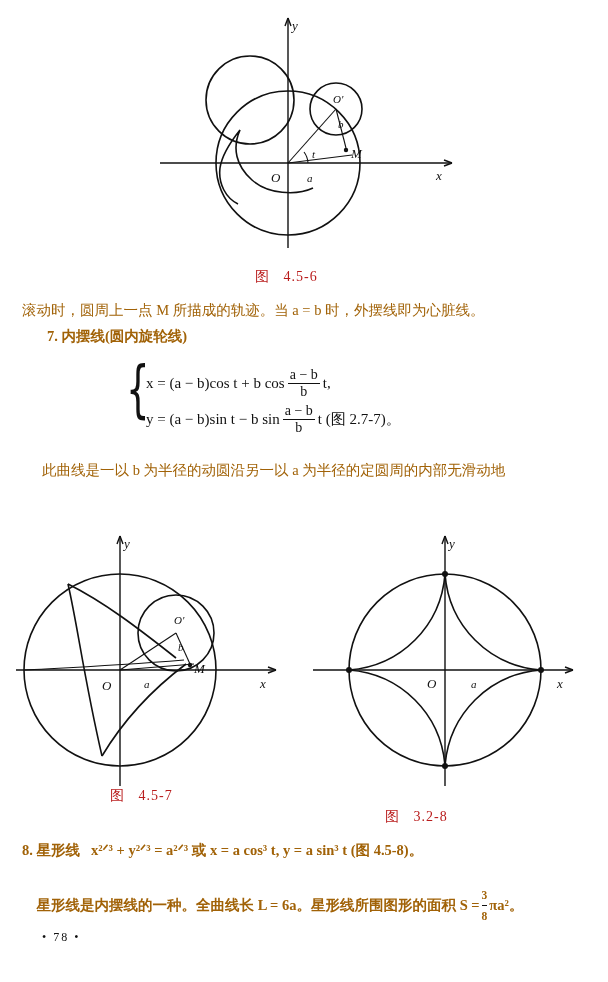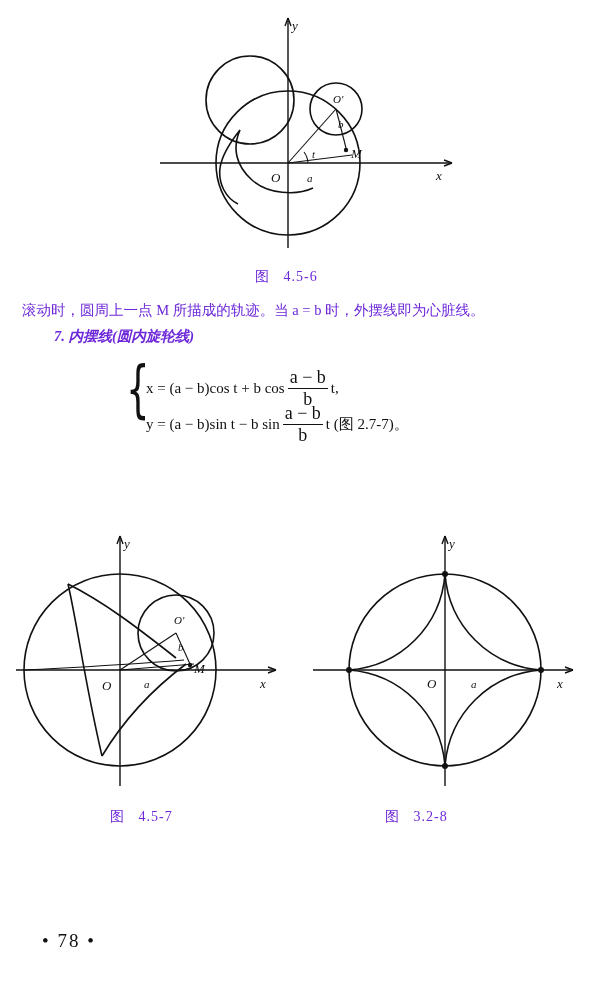--- a/index.html
+++ b/index.html
@@ -17,40 +17,40 @@
   .fig{position:relative;}
   #fig1{position:absolute;left:140px;top:8px;width:330px;height:250px;}
   #fig2{position:absolute;left:8px;top:518px;width:292px;height:280px;}
   #fig3{position:absolute;left:305px;top:518px;width:292px;height:280px;}
 
   .figcap{
     position:absolute;
     font-family:"Liberation Serif", serif;
     font-size:14px;
     letter-spacing:1px;
-    color:#6d28d9;
+    color:#b91c1c;
     white-space:pre;
   }
   #cap1{left:255px;top:268px;}
-  #cap2{left:110px;top:808px;}
+  #cap2{left:110px;top:787px;}
   #cap3{left:385px;top:808px;}
 
   
   .line{
     position:absolute;
     font-family:"Liberation Serif", serif;
     font-size:14.5px;
-    color:#6d28d9;
+    color:#a16207;
     white-space:pre;
     line-height:20px;
   }
   .bold{font-weight:bold;}
 
   #l1{left:22px;top:300px;}
-  #l2{left:54px;top:326px;font-weight:bold;font-style:italic;}
+  #l2{left:47px;top:326px;font-weight:bold;}
   #l3{left:42px;top:460px;}
   #l4{left:22px;top:482px;}
 
   
   #formula{
     position:absolute;left:126px;top:356px;width:420px;height:92px;
     font-family:"Liberation Serif", serif;
     font-size:15px;
   }
   .brace{
@@ -58,39 +58,39 @@
     font-size:62px;line-height:62px;
     font-family:"DejaVu Sans", sans-serif;
     transform:scaleX(.6);
     transform-origin:left top;
   }
   .feq{position:absolute;left:20px;white-space:nowrap;}
   #feq1{top:12px;}
   #feq2{top:48px;}
   .frac{
     display:inline-block;vertical-align:middle;
-    text-align:center;font-size:18px;
+    text-align:center;font-size:14px;
     margin:0 3px;position:relative;top:-1px;
   }
   .frac .num{display:block;padding:0 2px;}
   .frac .den{display:block;border-top:1px solid #111;padding:0 2px;}
 
   
   #b1{position:absolute;left:22px;top:840px;}
   #b2{position:absolute;left:22px;top:866px;}
   .bfrac{
     display:inline-block;text-align:center;font-size:11.5px;
     vertical-align:middle;margin:0 2px;position:relative;top:-1px;
   }
   .bfrac .num{display:block;}
   .bfrac .den{display:block;border-top:1px solid #111;}
 
   #pageno{
     position:absolute;left:42px;top:930px;
-    font-family:"Liberation Serif", serif;font-size:19px;letter-spacing:2px;
+    font-family:"Liberation Serif", serif;font-size:12px;letter-spacing:2px;
   }
 
   svg{display:block;}
   .axis{stroke:#111;stroke-width:1.4;fill:none;}
   .curve{stroke:#111;stroke-width:1.6;fill:none;}
   .thin{stroke:#111;stroke-width:1.1;fill:none;}
   .lbl{font-family:"Liberation Serif",serif;font-style:italic;font-size:13px;fill:#111;}
   .lblsm{font-family:"Liberation Serif",serif;font-style:italic;font-size:11px;fill:#111;}
 </style>
 </head>
@@ -142,20 +142,21 @@
   <div id="formula">
     <span class="brace">{</span>
     <div id="feq1" class="feq">
       <span>x = (a − b)cos t + b cos</span><span class="frac"><span class="num">a − b</span><span class="den">b</span></span><span>t,</span>
     </div>
     <div id="feq2" class="feq">
       <span>y = (a − b)sin t − b sin</span><span class="frac"><span class="num">a − b</span><span class="den">b</span></span><span>t   (图 2.7-7)。</span>
     </div>
   </div>
 
+  <div id="l3" class="line">此曲线是一以 b 为半径的动圆沿另一以 a 为半径的定圆周的内部无滑动地</div>
 
   <div id="fig2" class="fig">
     <svg width="292" height="280" viewBox="0 0 292 280">
       <line class="axis" x1="8" y1="152" x2="268" y2="152"></line>
       <line class="axis" x1="112" y1="18" x2="112" y2="268"></line>
       <path class="axis" d="M268,152 l-8,-3 M268,152 l-8,3"></path>
       <path class="axis" d="M112,18 l-3,8 M112,18 l3,8"></path>
 
       <circle class="curve" cx="112" cy="152" r="96"></circle>
 
@@ -200,16 +201,20 @@
       <circle cx="140" cy="248" r="3" fill="#111"></circle>
 
       <text class="lbl" x="144" y="30">y</text>
       <text class="lbl" x="252" y="170">x</text>
       <text class="lbl" x="122" y="170">O</text>
       <text class="lblsm" x="166" y="170">a</text>
     </svg>
   </div>
   <div id="cap3" class="figcap">图   3.2-8</div>
 
+  <div id="b1" class="line bold">8. 星形线   x²ᐟ³ + y²ᐟ³ = a²ᐟ³ 或 x = a cos³ t, y = a sin³ t (图 4.5-8)。</div>
+  <div id="b2" class="line bold">
+    <span>星形线是内摆线的一种。全曲线长 L = 6a。星形线所围图形的面积 S =</span><span class="bfrac"><span class="num">3</span><span class="den">8</span></span><span>πa²。</span>
+  </div>
 
   <div id="pageno">• 78 •</div>
 
 </div>
 
 </body></html>

